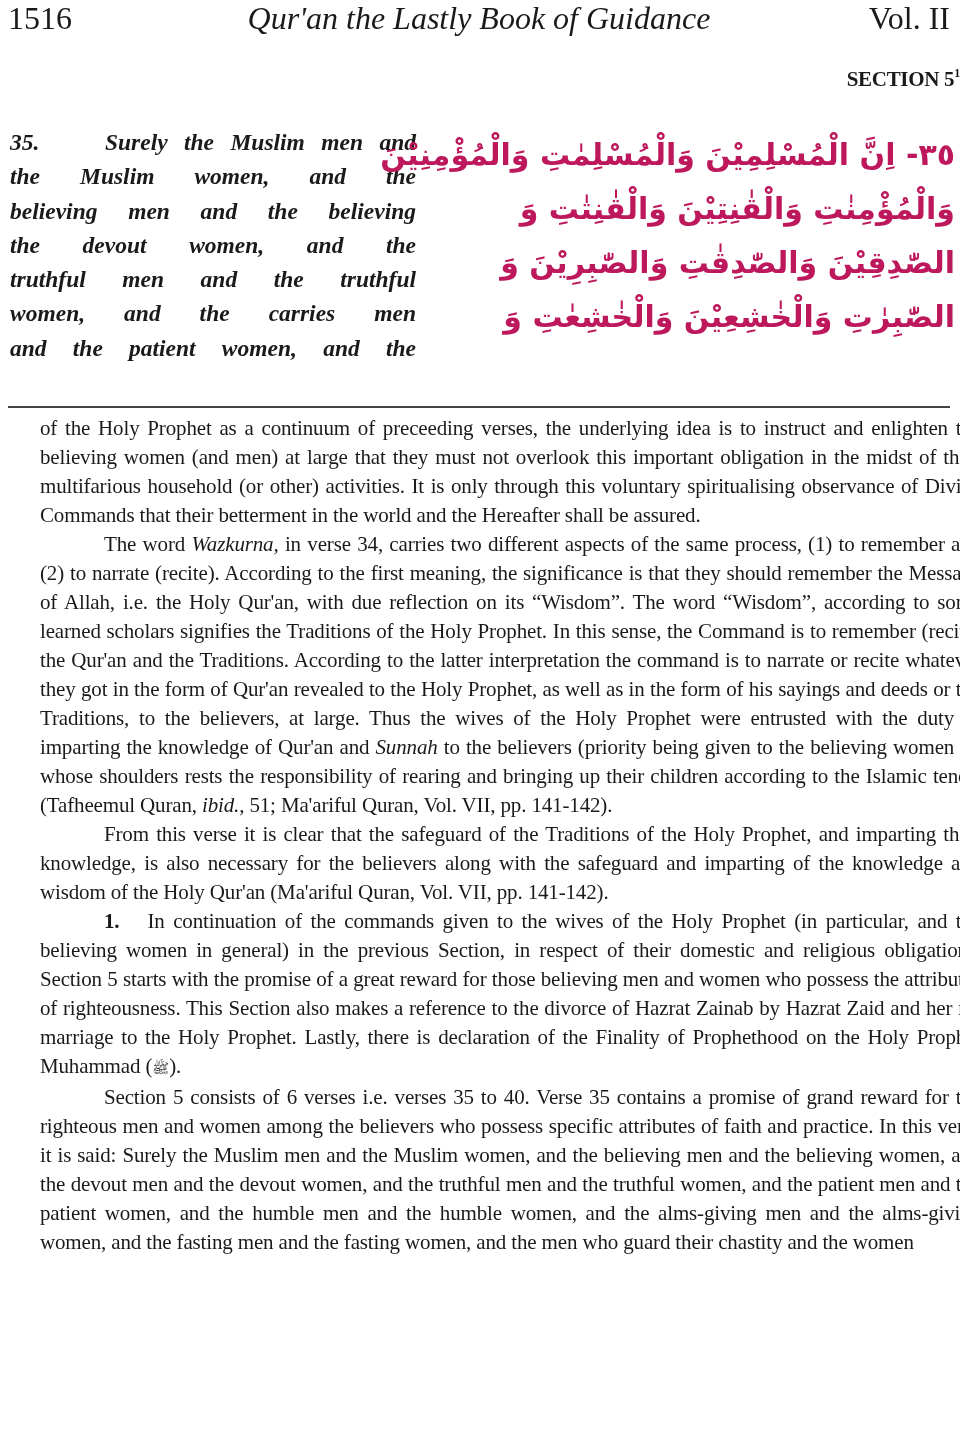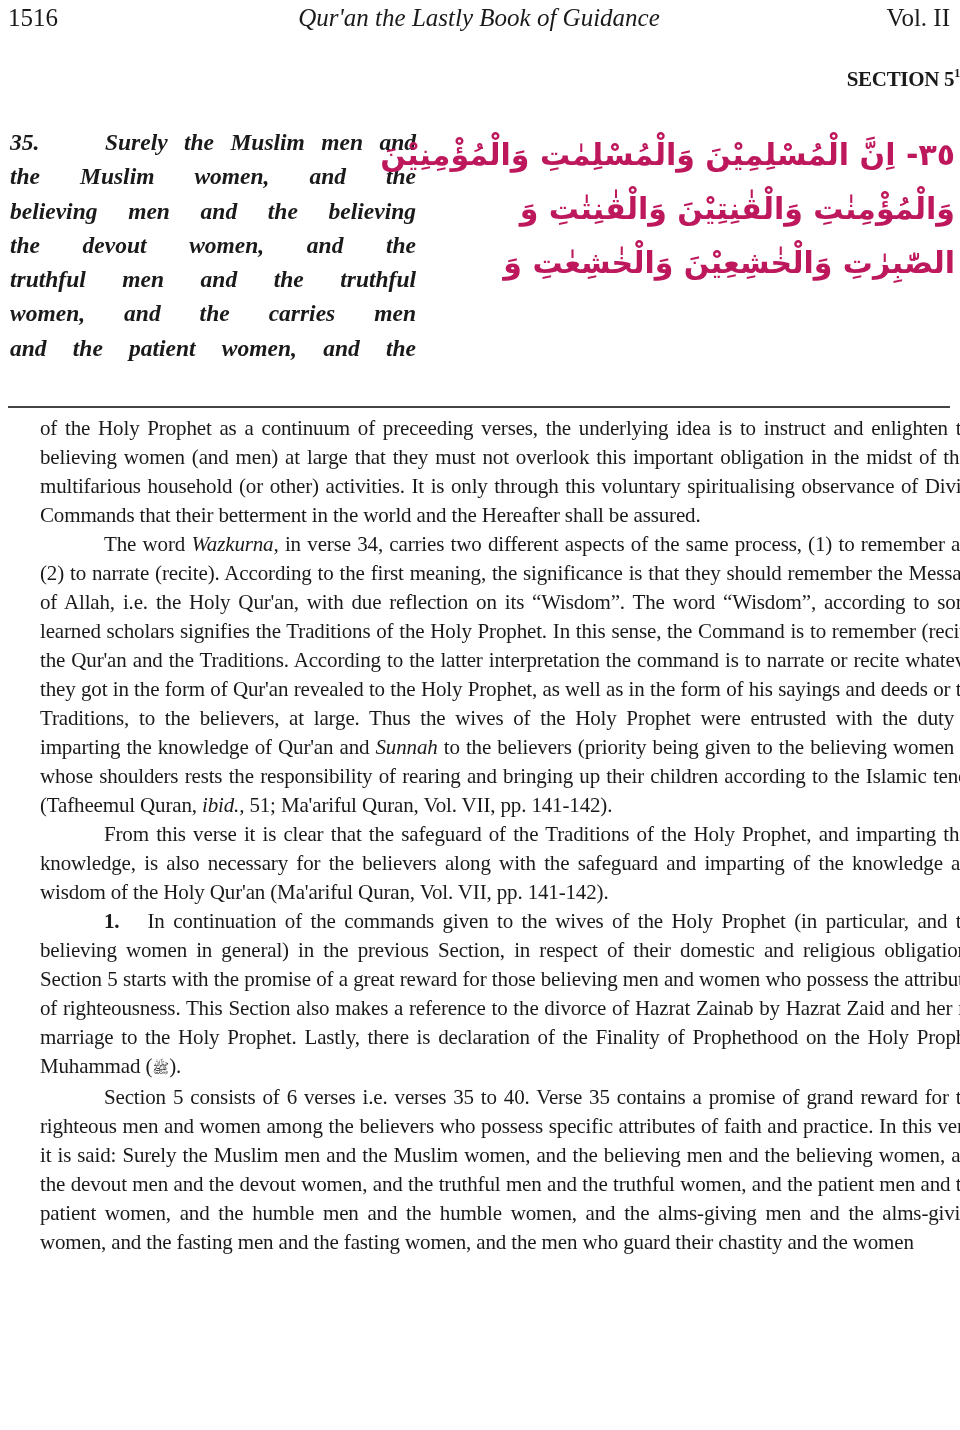--- a/index.html
+++ b/index.html
@@ -3,21 +3,21 @@
 <meta charset="utf-8">
 <style>
   html, body { margin: 0; padding: 0; background: #ffffff; }
   body {
     width: 960px; height: 1430px; overflow: hidden; position: relative;
     font-family: "Liberation Serif", "DejaVu Serif", serif; color: #1a1a1a;
   }
   .running-head {
     position: absolute; top: 0; left: 8px; right: 10px; height: 36px;
     display: flex; justify-content: space-between; align-items: flex-start;
-    font-size: 25px; line-height: 36px;
+    font-size: 32px; line-height: 36px;
   }
   .running-head .title { font-style: italic; position: absolute; left: 0; right: 0; text-align: center; top: 0; }
   .running-head .pg, .running-head .vol { position: relative; z-index: 1; }
   .section-heading {
     position: absolute; top: 66px; left: 0; right: 0; text-align: right;
     font-weight: bold; font-size: 21px; letter-spacing: -0.3px;
   }
   .section-heading sup { font-size: 12px; vertical-align: 9px; }
   .verse-en {
     position: absolute; top: 125px; left: 10px; width: 406px;
@@ -64,20 +64,21 @@
   <span class="line">believing men and the believing</span>
   <span class="line">the devout women, and the</span>
   <span class="line">truthful men and the truthful</span>
   <span class="line">women, and the carries men</span>
   <span class="line">and the patient women, and the</span>
 </div>
 
 <div class="verse-ar" lang="ar">
   <span class="line">٣٥- اِنَّ الْمُسْلِمِيْنَ وَالْمُسْلِمٰتِ وَالْمُؤْمِنِيْنَ</span>
   <span class="line">وَالْمُؤْمِنٰتِ وَالْقٰنِتِيْنَ وَالْقٰنِتٰتِ وَ</span>
+  <span class="line">الصّٰدِقِيْنَ وَالصّٰدِقٰتِ وَالصّٰبِرِيْنَ وَ</span>
   <span class="line">الصّٰبِرٰتِ وَالْخٰشِعِيْنَ وَالْخٰشِعٰتِ وَ</span>
 </div>
 
 <div class="divider"></div>
 
 <div class="body-text">
   <p>of the Holy Prophet as a continuum of preceeding verses, the underlying idea is to instruct and enlighten the believing women (and men) at large that they must not overlook this important obligation in the midst of their multifarious household (or other) activities. It is only through this voluntary spiritualising observance of Divine Commands that their betterment in the world and the Hereafter shall be assured.</p>
   <p class="indent"><span>The word </span><i>Wazkurna,</i><span> in verse 34, carries two different aspects of the same process, (1) to remember and (2) to narrate (recite). According to the first meaning, the significance is that they should remember the Message of Allah, i.e. the Holy Qur'an, with due reflection on its “Wisdom”. The word “Wisdom”, according to some learned scholars signifies the Traditions of the Holy Prophet. In this sense, the Command is to remember (recite) the Qur'an and the Traditions. According to the latter interpretation the command is to narrate or recite whatever they got in the form of Qur'an revealed to the Holy Prophet, as well as in the form of his sayings and deeds or the Traditions, to the believers, at large. Thus the wives of the Holy Prophet were entrusted with the duty of imparting the knowledge of Qur'an and </span><i>Sunnah</i><span> to the believers (priority being given to the believing women on whose shoulders rests the responsibility of rearing and bringing up their children according to the Islamic tenets (Tafheemul Quran, </span><i>ibid.,</i><span> 51; Ma'ariful Quran, Vol. VII, pp. 141-142).</span></p>
   <p class="indent">From this verse it is clear that the safeguard of the Traditions of the Holy Prophet, and imparting their knowledge, is also necessary for the believers along with the safeguard and imparting of the knowledge and wisdom of the Holy Qur'an (Ma'ariful Quran, Vol. VII, pp. 141-142).</p>
   <p class="indent"><span class="fn-num">1.</span><span>In continuation of the commands given to the wives of the Holy Prophet (in particular, and the believing women in general) in the previous Section, in respect of their domestic and religious obligations, Section 5 starts with the promise of a great reward for those believing men and women who possess the attributes of righteousness. This Section also makes a reference to the divorce of Hazrat Zainab by Hazrat Zaid and her re-marriage to the Holy Prophet. Lastly, there is declaration of the Finality of Prophethood on the Holy Prophet Muhammad (</span><span class="pbuh">ﷺ</span><span>).</span></p>

